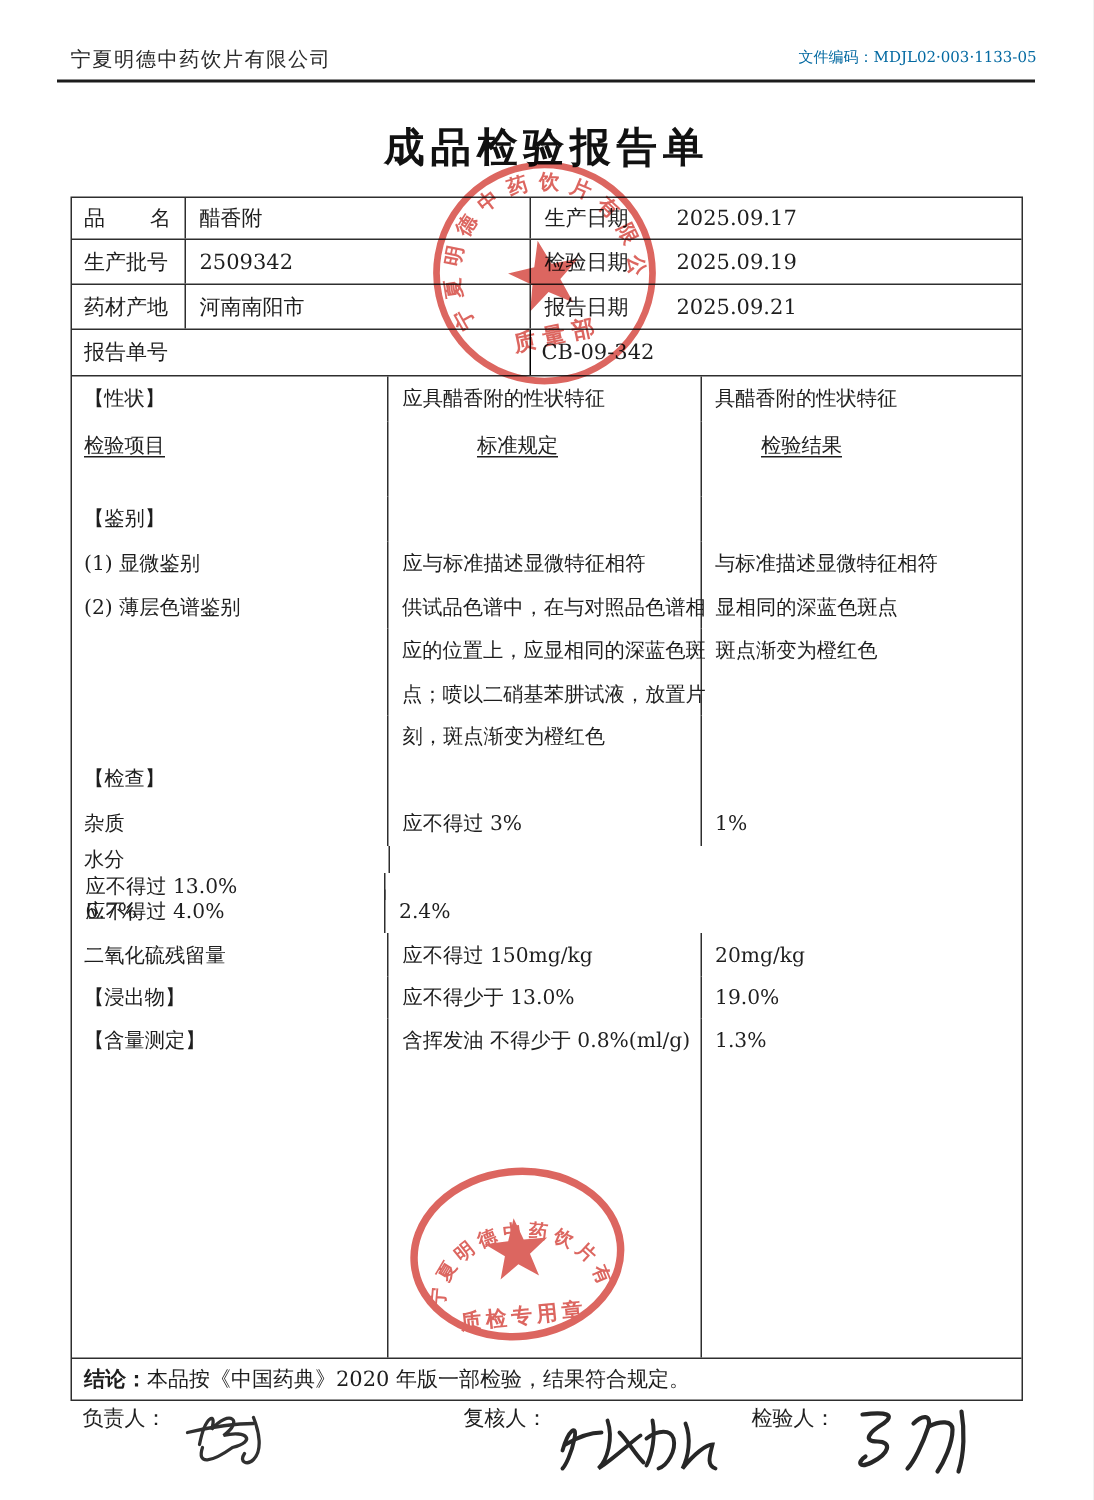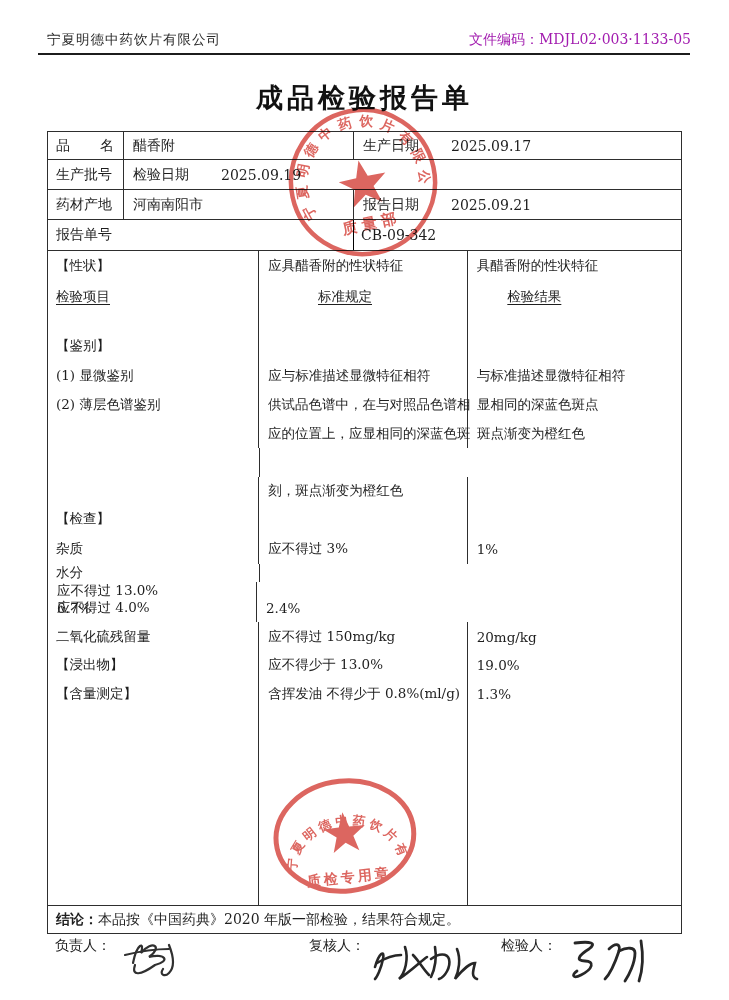--- a/index.html
+++ b/index.html
@@ -5,21 +5,21 @@
   * { margin:0; padding:0; box-sizing:border-box; }
   html,body { background:#e8e8e8; }
   .page {
     position:relative; width:729px; height:1000px; margin:0 auto;
     background:#ffffff; overflow:hidden;
     font-family:"DejaVu Serif","Liberation Serif",serif;
     color:#1e1e1e;
   }
   
   .hdr-company { position:absolute; top:31px; left:47px; font-size:13.5px; letter-spacing:1px; color:#2a2a2a; }
-  .hdr-doccode { position:absolute; top:31px; right:38px; font-size:14px; color:#a21caf; }
+  .hdr-doccode { position:absolute; top:31px; right:38px; font-size:10px; color:#0369a1; }
   .hdr-rule { position:absolute; top:53px; left:38px; width:652px; height:2px; background:#1c1c1c; }
   .doc-title { position:absolute; top:80px; left:0; width:100%; text-align:center;
     font-size:27px; font-weight:bold; letter-spacing:4px; color:#111; }
 
   
   .report-table { position:absolute; top:131px; left:47px; width:635px; border:1px solid #2e2e2e; background:transparent; }
   .info-row { display:flex; border-bottom:1px solid #2e2e2e; align-items:center; font-size:14px; }
   .cell { display:flex; align-items:center; height:100%; }
   .c-label { width:76px; border-right:1px solid #2e2e2e; padding-left:8px; align-self:stretch; }
   .c-label .just { display:inline-flex; justify-content:space-between; width:58px; }
@@ -78,20 +78,21 @@
         </div>
       <div class="cell c-value">醋香附</div>
       <div class="cell c-dates">
         <span class="date-label">生产日期</span>
         <span class="date-value">2025.09.17</span>
       </div>
     </div>
 
     <div class="info-row" style="height:30px;">
       <div class="cell c-label">生产批号</div>
+      <div class="cell c-value">2509342</div>
       <div class="cell c-dates">
         <span class="date-label">检验日期</span>
         <span class="date-value">2025.09.19</span>
       </div>
     </div>
 
     <div class="info-row" style="height:30px;">
       <div class="cell c-label">药材产地</div>
       <div class="cell c-value">河南南阳市</div>
       <div class="cell c-dates">
@@ -138,20 +139,21 @@
         <div class="sc2">供试品色谱中，在与对照品色谱相</div>
         <div class="sc3">显相同的深蓝色斑点</div>
       </div>
       <div class="sec-row" style="height:29px;">
         <div class="sc1"></div>
         <div class="sc2">应的位置上，应显相同的深蓝色斑</div>
         <div class="sc3">斑点渐变为橙红色</div>
       </div>
       <div class="sec-row" style="height:29px;">
         <div class="sc1"></div>
+        <div class="sc2">点；喷以二硝基苯肼试液，放置片</div>
         <div class="sc3"></div>
       </div>
       <div class="sec-row" style="height:27px;">
         <div class="sc1"></div>
         <div class="sc2">刻，斑点渐变为橙红色</div>
         <div class="sc3"></div>
       </div>
       <div class="sec-row" style="height:30px;">
         <div class="sc1">【检查】</div>
         <div class="sc2"></div>

